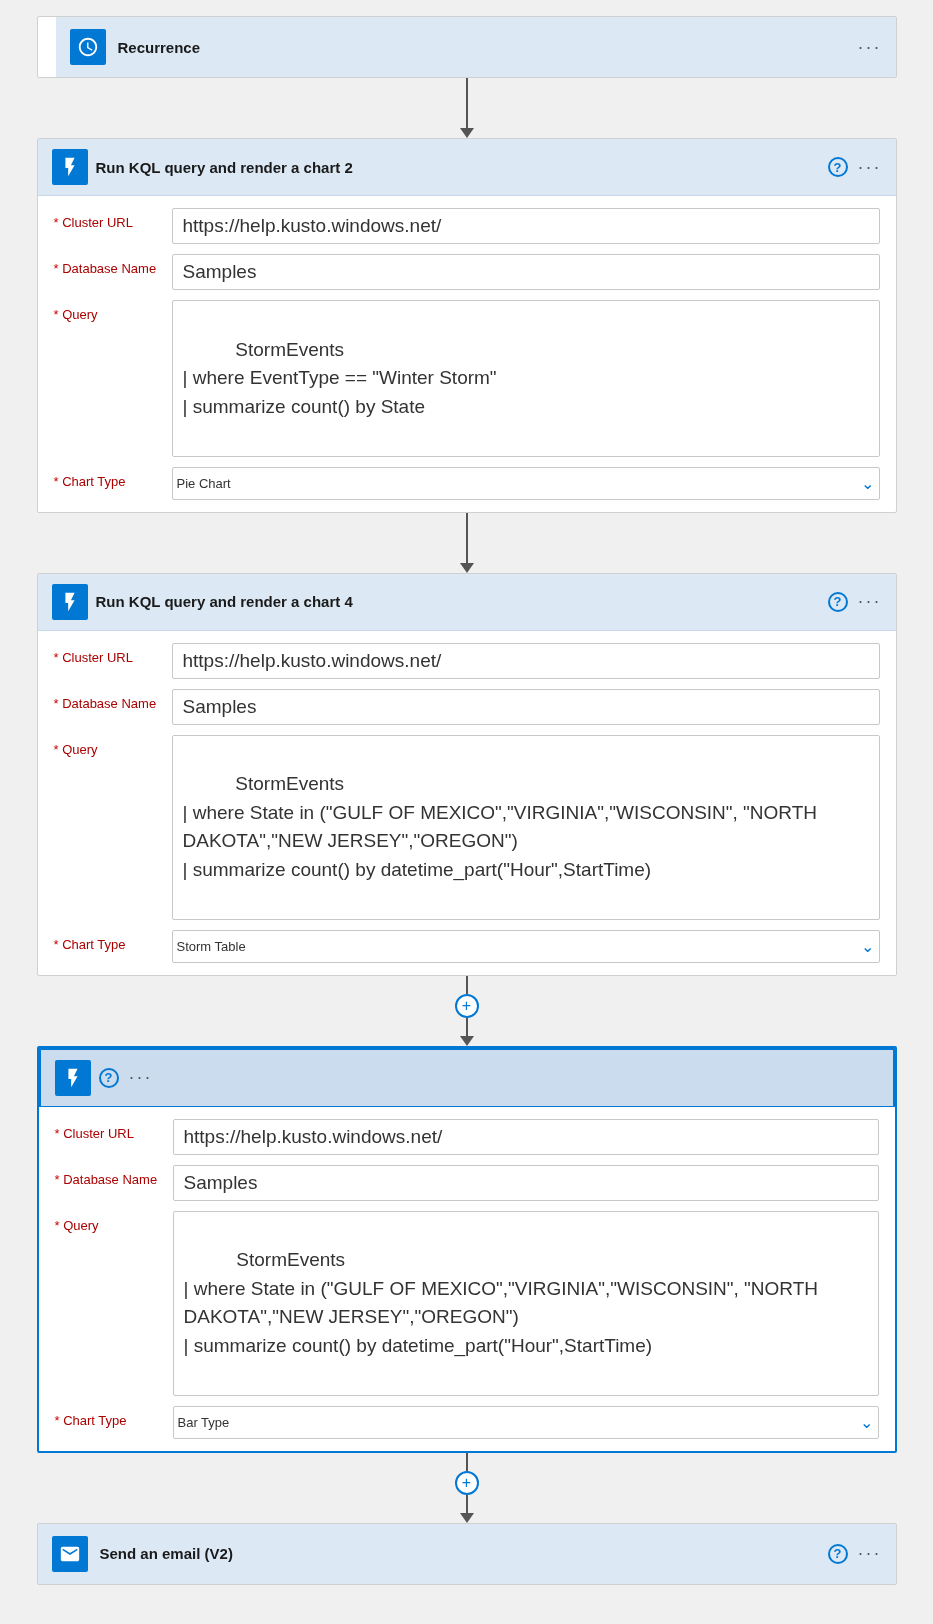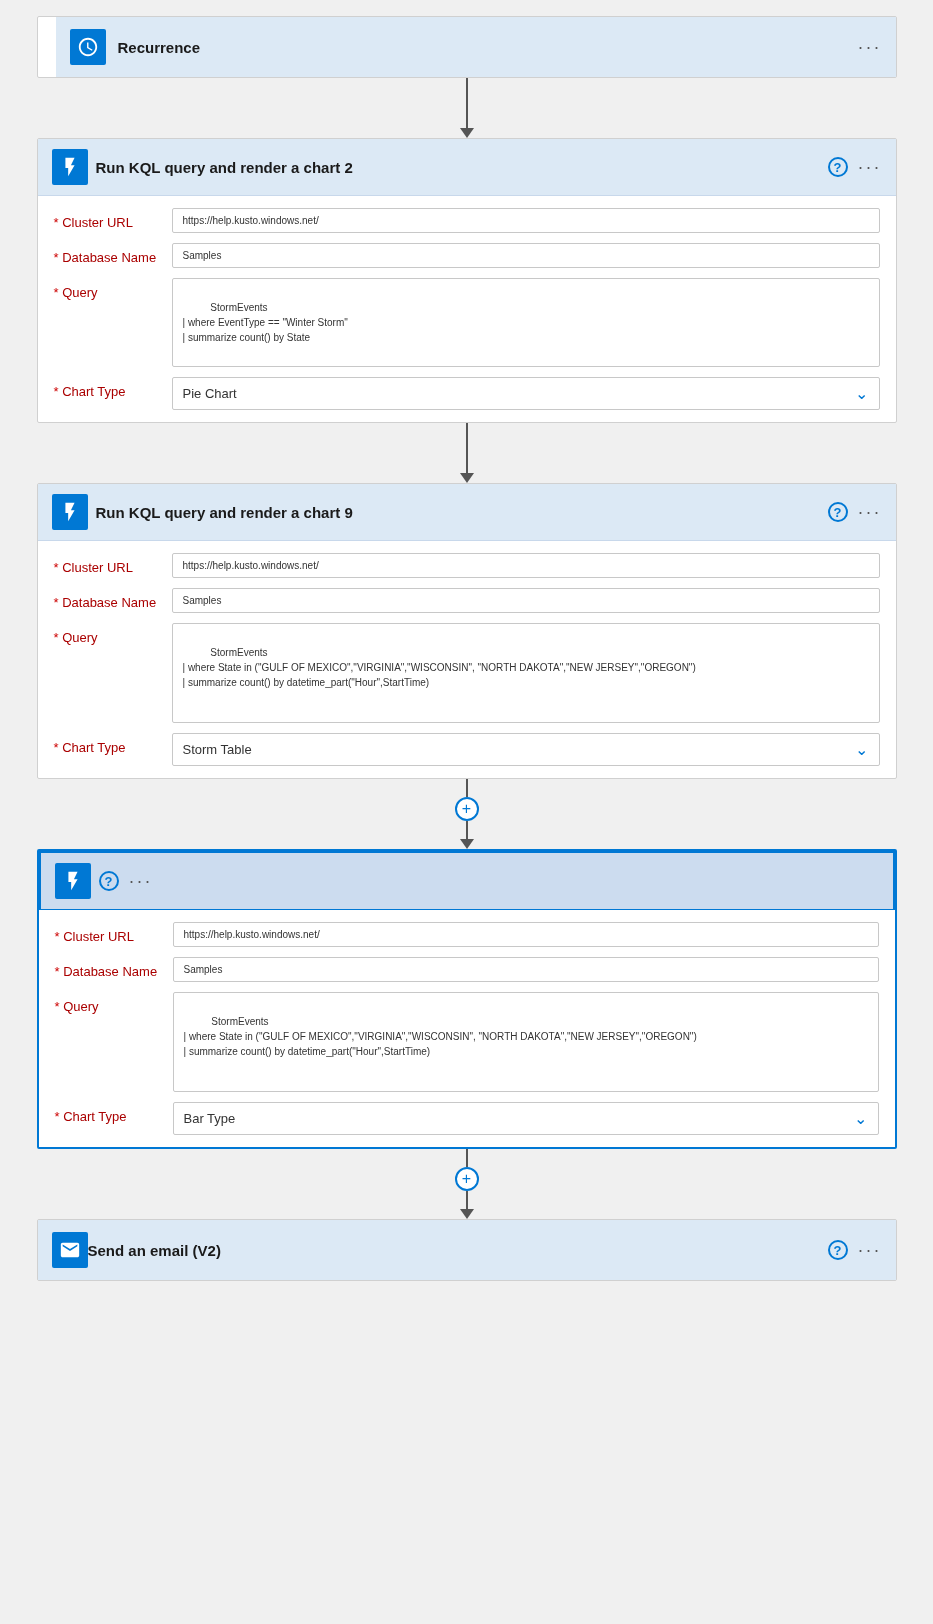--- a/index.html
+++ b/index.html
@@ -119,36 +119,36 @@
     .field-label::before {
       content: '* ';
       color: #c00;
     }
 
     .field-input {
       flex: 1;
       border: 1px solid #c8c8c8;
       border-radius: 2px;
       padding: 6px 10px;
-      font-size: 10px;
+      font-size: 19px;
       color: #333;
       background: #fff;
     }
 
     .field-input.multiline {
       min-height: 85px;
       white-space: pre-wrap;
       line-height: 1.5;
     }
 
     .field-select {
       flex: 1;
       border: 1px solid #c8c8c8;
       border-radius: 2px;
-      padding: 6px 10px;
+      padding: 6px 4px;
       font-size: 13px;
       color: #333;
       background: #fff;
       display: flex;
       align-items: center;
       justify-content: space-between;
       cursor: pointer;
     }
 
     .select-chevron {
@@ -261,20 +261,21 @@
       background: #fff;
       border: 1px solid #d0d0d0;
       border-radius: 2px;
     }
 
     .send-email-header {
       display: flex;
       align-items: center;
       padding: 12px 14px;
       background: #dce9f5;
+      gap: 12px;
     }
   </style>
 </head>
 <body>
 
 <div class="page-container">
 
   <div class="recurrence-card">
     <div class="recurrence-header">
       <div class="recurrence-icon">
@@ -359,21 +360,21 @@
     <div class="arrowhead"></div>
   </div>
 
   <div class="card">
     <div class="card-header">
       <div class="card-icon">
         <svg viewBox="0 0 24 24" width="22" height="22" fill="white">
           <path d="M7 2v11h3v9l7-12h-4l4-8z"></path>
         </svg>
       </div>
-      <span class="card-title">Run KQL query and render a chart 9</span>
+      <span class="card-title">Run KQL query and render a chart 4</span>
       <div class="card-header-actions">
         <div class="help-icon">
           <span>?</span>
         </div>
         <span class="more-icon">···</span>
       </div>
     </div>
     <div class="card-body">
       <div class="field-row">
         <div class="field-label">

